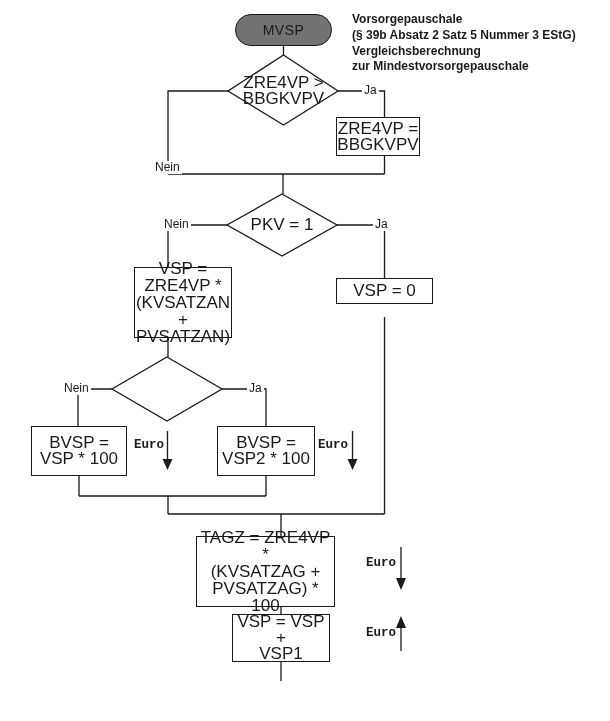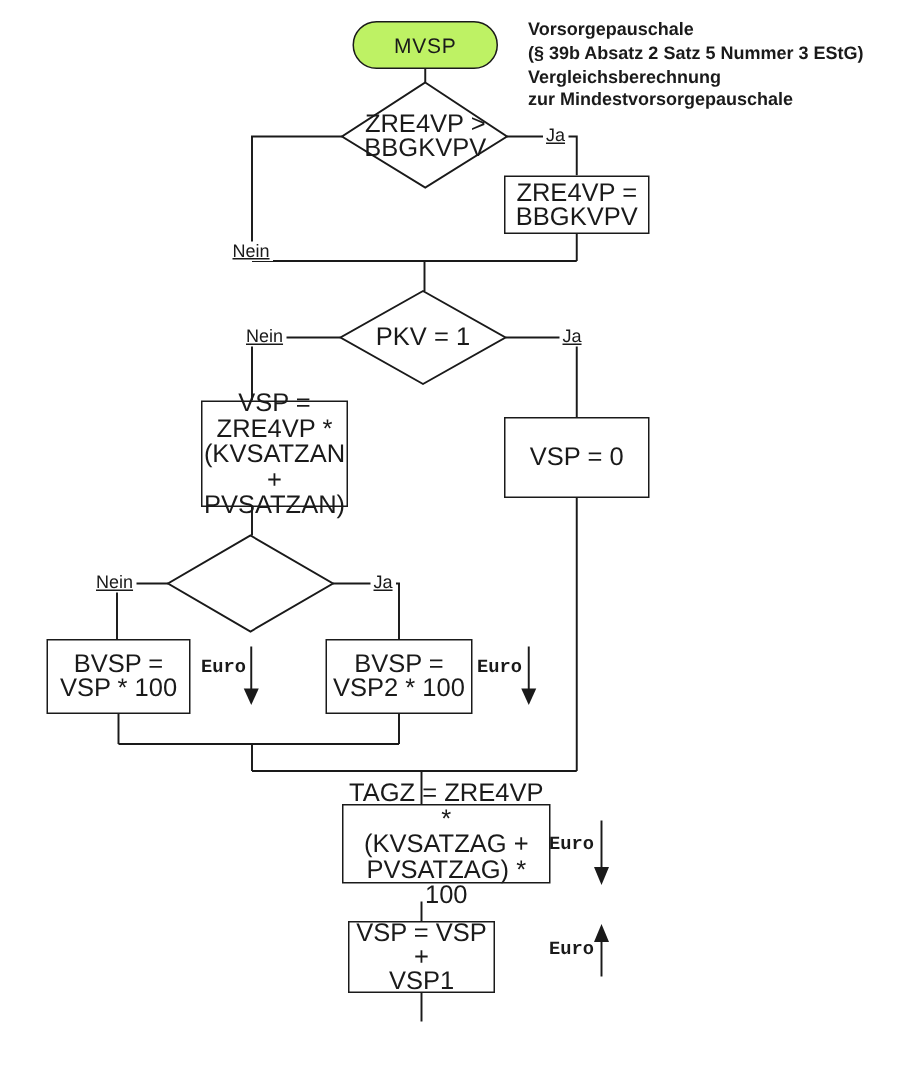--- a/index.html
+++ b/index.html
@@ -23,28 +23,28 @@
     flex-direction: column;
     align-items: center;
     justify-content: center;
     text-align: center;
     font-size: 17px;
     line-height: 16px;
     z-index: 2;
     box-sizing: border-box;
   }
   .box  { border: 1.5px solid #1a1a1a; background: #ffffff; }
-  .oval { border: 1.5px solid #1a1a1a; background: #bef264; border-radius: 17px;
+  .oval { border: 1.5px solid #1a1a1a; background: #737373; border-radius: 17px;
           font-size: 14px; letter-spacing: 0.5px; }
   .dlabel { background: transparent; z-index: 2; }
 
   .edge-label {
     position: absolute; z-index: 3;
     font-size: 12px; line-height: 13px;
-    background: #ffffff; padding: 0 2px; text-decoration: underline;
+    background: #ffffff; padding: 0 2px;
   }
   .euro-label {
     position: absolute; z-index: 3;
     font-size: 12.5px; font-weight: bold; line-height: 13px; font-family: Liberation Mono, monospace;
   }
   .title {
     position: absolute; left: 352px; top: 12px; z-index: 2;
     font-size: 12px; line-height: 15.8px; white-space: nowrap; font-weight: bold;
   }
 </style>
@@ -94,51 +94,51 @@
 
   <div class="node oval" style="left:235px;top:14px;width:97px;height:32px">
     <span>MVSP</span>
   </div>
 
   <div class="node dlabel" style="left:228px;top:74px;width:111px;height:34px">
     <div>ZRE4VP &gt;</div>
     <div>BBGKVPV</div>
   </div>
 
-  <div class="node box" style="left:336px;top:117px;width:97px;height:39px">
+  <div class="node box" style="left:336px;top:117px;width:84px;height:39px">
     <div>ZRE4VP =</div>
     <div>BBGKVPV</div>
   </div>
 
   <div class="node dlabel" style="left:227px;top:212px;width:110px;height:26px">
     <div>PKV = 1</div>
   </div>
 
   <div class="node box" style="left:134px;top:267px;width:98px;height:71px;line-height:17px">
     <div>VSP = ZRE4VP *</div>
     <div>(KVSATZAN +</div>
     <div>PVSATZAN)</div>
   </div>
 
-  <div class="node box" style="left:336px;top:278px;width:97px;height:54px">
+  <div class="node box" style="left:336px;top:278px;width:97px;height:26px">
     <div>VSP = 0</div>
   </div>
 
 
   <div class="node box" style="left:31px;top:426px;width:96px;height:50px">
     <div>BVSP =</div>
     <div>VSP * 100</div>
   </div>
 
   <div class="node box" style="left:217px;top:426px;width:98px;height:50px">
     <div>BVSP =</div>
     <div>VSP2 * 100</div>
   </div>
 
-  <div class="node box" style="left:228px;top:536px;width:139px;height:53px;line-height:17px">
+  <div class="node box" style="left:196px;top:536px;width:139px;height:71px;line-height:17px">
     <div>TAGZ = ZRE4VP *</div>
     <div>(KVSATZAG +</div>
     <div>PVSATZAG) * 100</div>
   </div>
 
   <div class="node box" style="left:232px;top:614px;width:98px;height:48px">
     <div>VSP = VSP +</div>
     <div>VSP1</div>
   </div>
 

